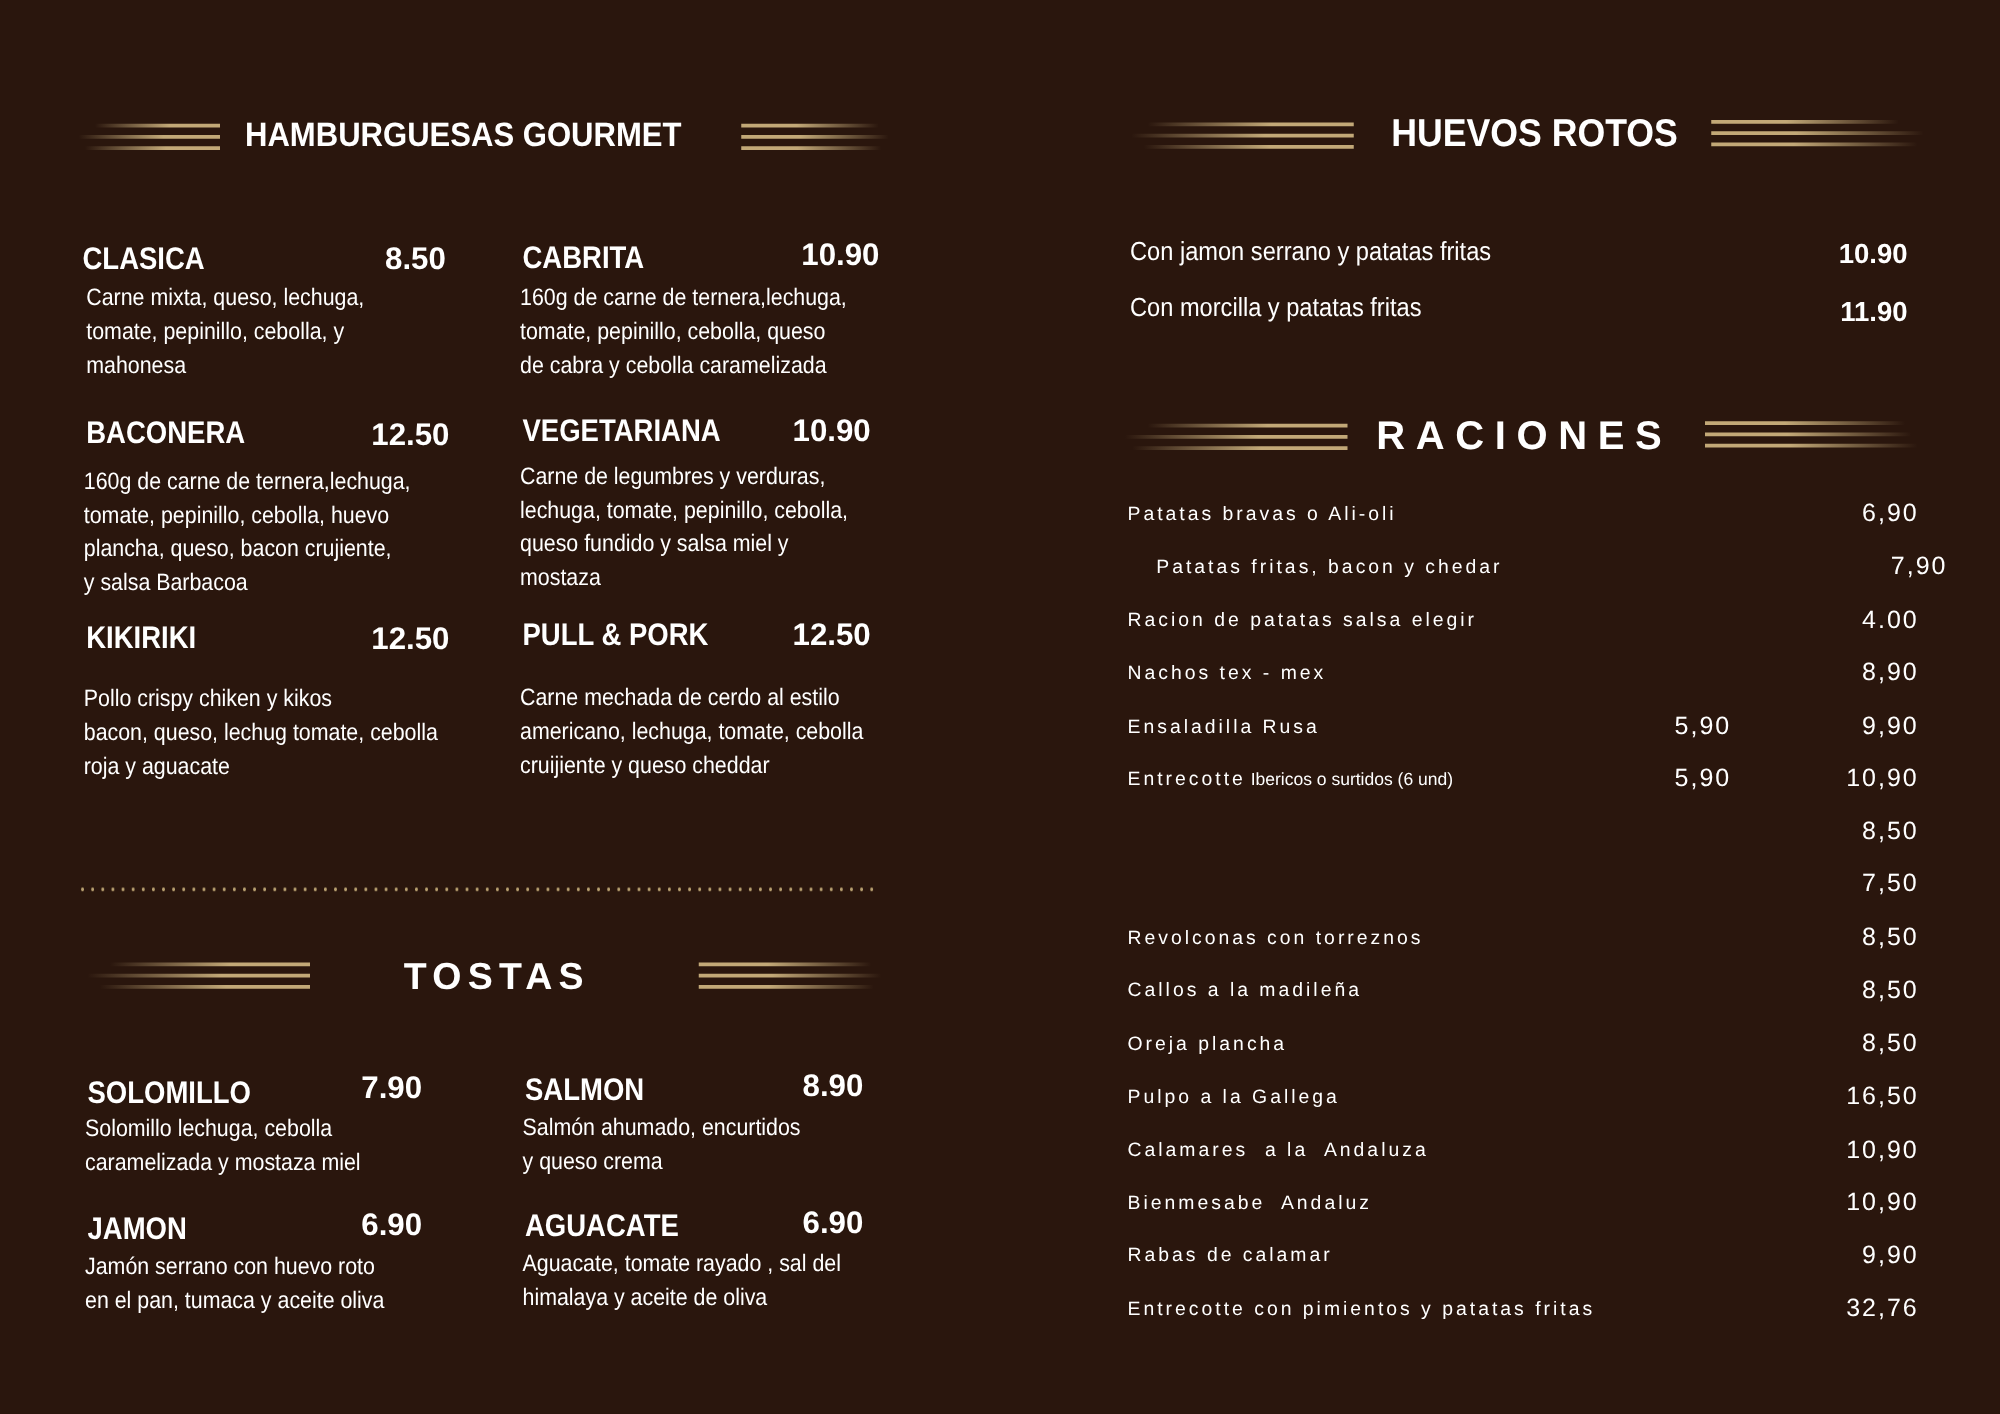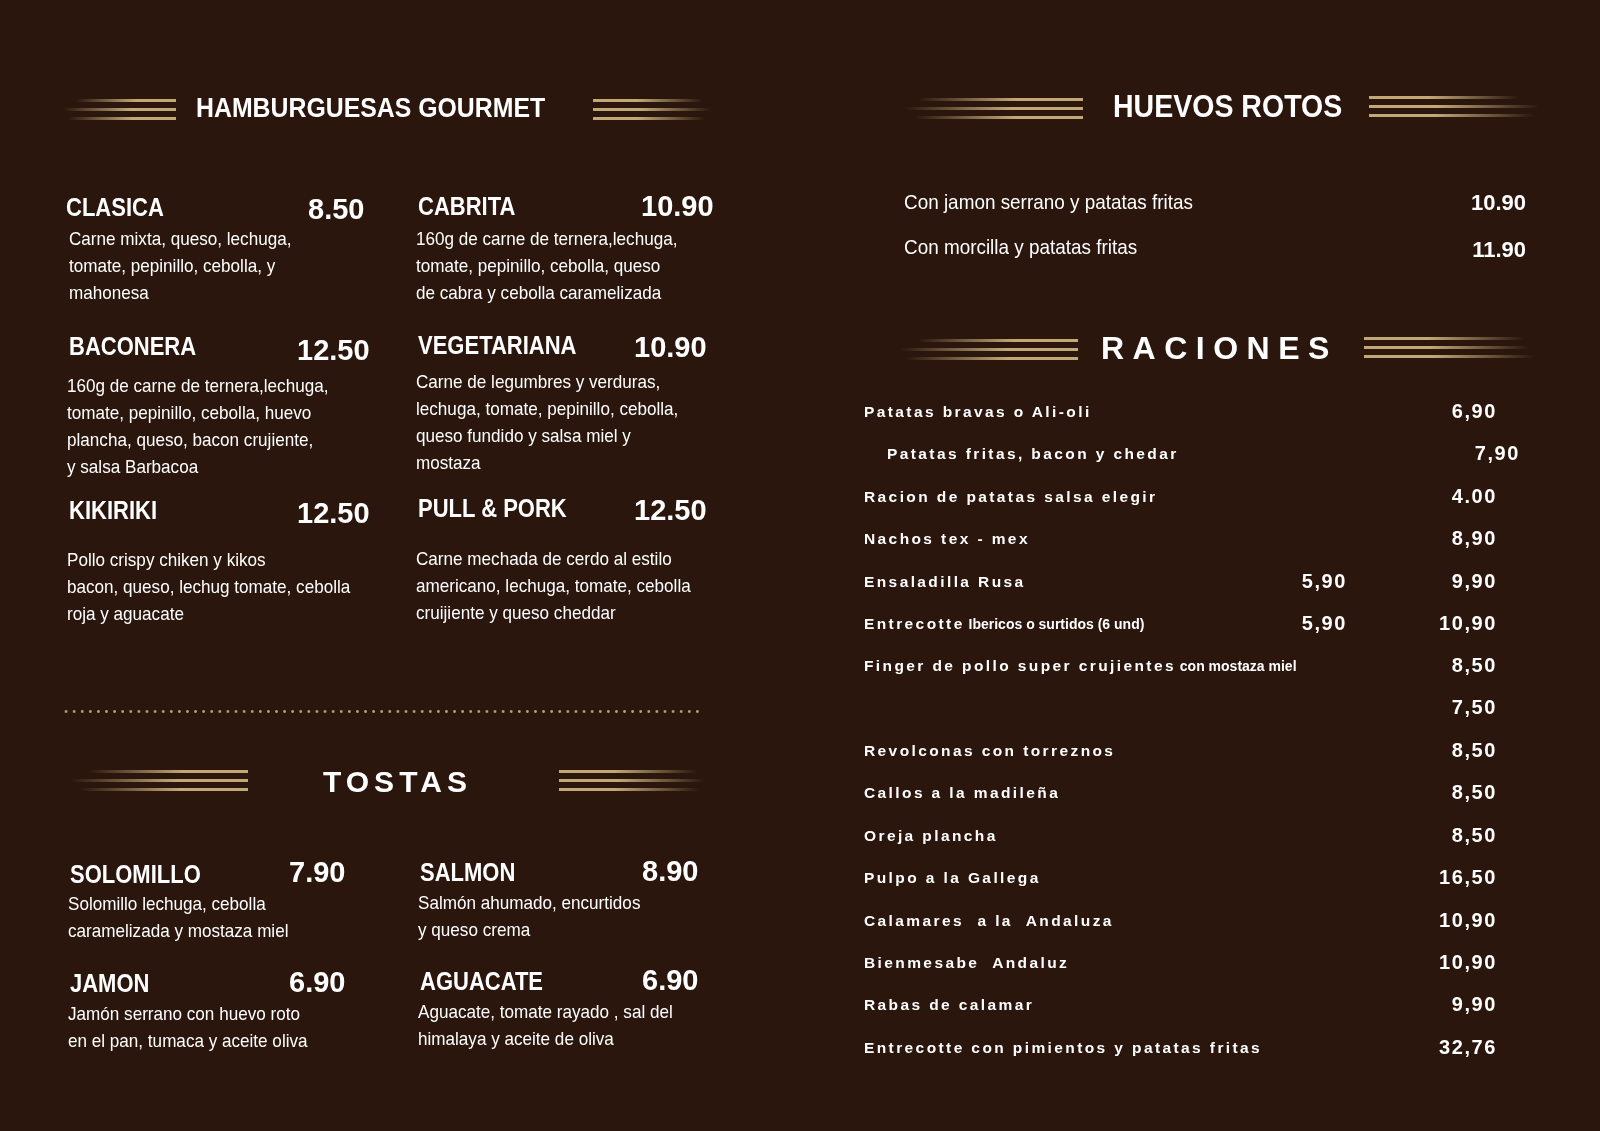--- a/index.html
+++ b/index.html
@@ -11,29 +11,29 @@
   .abs { position:absolute; }
   .deco { position:absolute; height:22px; }
   .deco i { position:absolute; display:block; height:3px; }
   .deco.l i { right:0; background:linear-gradient(to right, rgba(184,160,112,0), #c2a877 60%, #c2a877); }
   .deco.r i { left:0; background:linear-gradient(to left, rgba(184,160,112,0), #c2a877 60%, #c2a877); }
   .deco i:nth-child(1){ top:0; }
   .deco i:nth-child(2){ top:9px; }
   .deco i:nth-child(3){ top:18px; }
   .sec-title { font-weight:bold; white-space:nowrap; color:#fff; }
   .item-name { font-weight:bold; font-size:25px; white-space:nowrap; transform:scaleX(0.88); transform-origin:left top; }
-  .item-price { font-weight:bold; font-size:29px; white-space:nowrap; text-align:right; }
+  .item-price { font-weight:bold; font-size:25px; white-space:nowrap; text-align:right; }
   .item-desc { font-size:19px; line-height:27px; white-space:pre-line; transform:scaleX(0.9); transform-origin:left top; width:360px; }
   .dots { position:absolute; left:62px; top:710px; width:640px; height:3px;
     background-image:radial-gradient(circle, #b8a070 1.2px, transparent 1.5px);
     background-size:8.1px 3px; background-repeat:repeat-x; }
   .hr-row { position:absolute; left:904px; width:630px; font-size:21px; }
   .hr-row .t { position:absolute; left:0; top:0; white-space:nowrap; transform:scaleX(0.9); transform-origin:left top; }
   .hr-row .p { position:absolute; right:0; top:0; font-weight:bold; font-size:22px; }
-  .rac-row { position:absolute; left:864px; width:633px; height:24px; font-weight:bold; font-size:15.5px; letter-spacing:2.4px; }
+  .rac-row { position:absolute; left:902px; width:633px; height:24px; font-weight:normal; font-size:15.5px; letter-spacing:2.4px; }
   .rac-row .n { position:absolute; left:0; top:0; white-space:nowrap; }
   .rac-row .x { letter-spacing:0; font-size:14px; }
   .rac-row .p2 { position:absolute; right:0; top:-3px; font-size:20px; letter-spacing:1.6px; }
   .rac-row .p1 { position:absolute; right:150px; top:-3px; font-size:20px; letter-spacing:1.6px; }
 </style>
 </head>
 <body>
 
 <div>
   <div class="deco l" style="left:63px; top:99px; width:113px;">
@@ -179,21 +179,20 @@
     <span class="n">Ensaladilla Rusa</span>
     <span class="p1">5,90</span>
     <span class="p2">9,90</span>
   </div>
   <div class="rac-row" style="top:615px;">
     <span class="n"><span>Entrecotte</span><span class="x"> Ibericos o surtidos (6 und)</span></span>
     <span class="p1">5,90</span>
     <span class="p2">10,90</span>
   </div>
   <div class="rac-row" style="top:657px;">
-    <span class="n"><span>Finger de pollo super crujientes</span><span class="x">  con mostaza miel</span></span>
     <span class="p2">8,50</span>
   </div>
   <div class="rac-row" style="top:699px;">
     <span class="p2">7,50</span>
   </div>
   <div class="rac-row" style="top:742px;text-align:center;">
     <span class="n">Revolconas con torreznos</span>
     <span class="p2">8,50</span>
   </div>
   <div class="rac-row" style="top:784px;">

